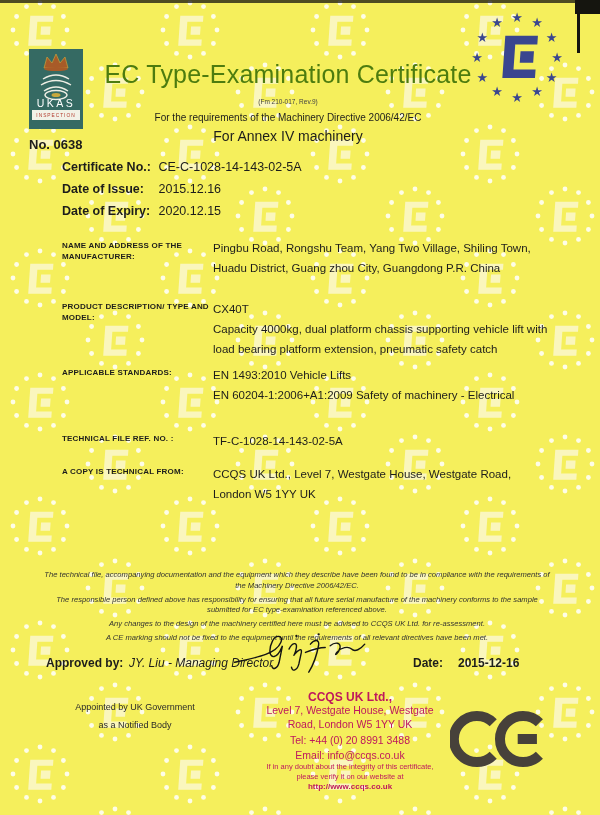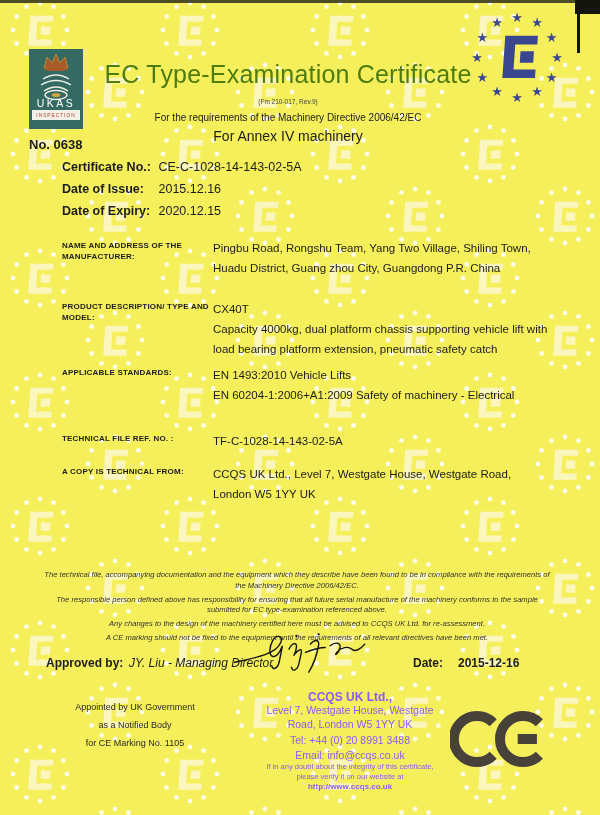--- a/index.html
+++ b/index.html
@@ -37,21 +37,21 @@
   
   .approval-label{left:46px;top:656px;font-size:12px;font-weight:bold;}
   .approval-name{left:129px;top:656px;font-size:12px;font-weight:normal;font-style:italic;}
   .signature{left:233px;top:626px;}
   .date-label{left:413px;top:656px;font-size:12px;font-weight:bold;}
   .date-value{left:458px;top:656px;font-size:12px;font-weight:bold;}
 
   
   .notified-block{left:55px;top:698px;width:160px;text-align:center;
                   font-size:9px;line-height:18px;color:#2a2a28;}
-  .company-block{left:235px;top:690px;width:230px;text-align:center;color:#8b5cf6;}
+  .company-block{left:235px;top:690px;width:230px;text-align:center;color:#be185d;}
   .company-name{font-size:12px;font-weight:bold;line-height:14px;}
   .company-line{font-size:10.5px;line-height:13.5px;}
   .company-tel{font-size:10.5px;line-height:15px;margin-top:2px;}
   .company-email{font-size:10.5px;line-height:14px;}
   .company-note{font-size:7.5px;line-height:9.5px;}
   .company-url{font-size:8px;font-weight:bold;line-height:11px;}
   .ce-mark{left:450px;top:704px;}
 
   
   .artifact{position:absolute;z-index:3;background:#15150f;}
@@ -203,21 +203,20 @@
     </g>
     <circle cx="77" cy="8" r="1.4" fill="#141414"></circle>
     <circle cx="104" cy="6" r="1.4" fill="#141414"></circle>
   </svg>
   <div class="layer date-label">Date:</div>
   <div class="layer date-value">2015-12-16</div>
 
   <div class="layer notified-block">
     <div>Appointed by UK Government</div>
     <div>as a Notified Body</div>
-    <div>for CE Marking No. 1105</div>
   </div>
 
   <div class="layer company-block">
     <div class="company-name">CCQS UK Ltd.,</div>
     <div class="company-line">Level 7, Westgate House, Westgate</div>
     <div class="company-line">Road, London W5 1YY UK</div>
     <div class="company-tel">Tel: +44 (0) 20 8991 3488</div>
     <div class="company-email">Email: info@ccqs.co.uk</div>
     <div class="company-note">If in any doubt about the integrity of this certificate,</div>
     <div class="company-note">please verify it on our website at</div>

